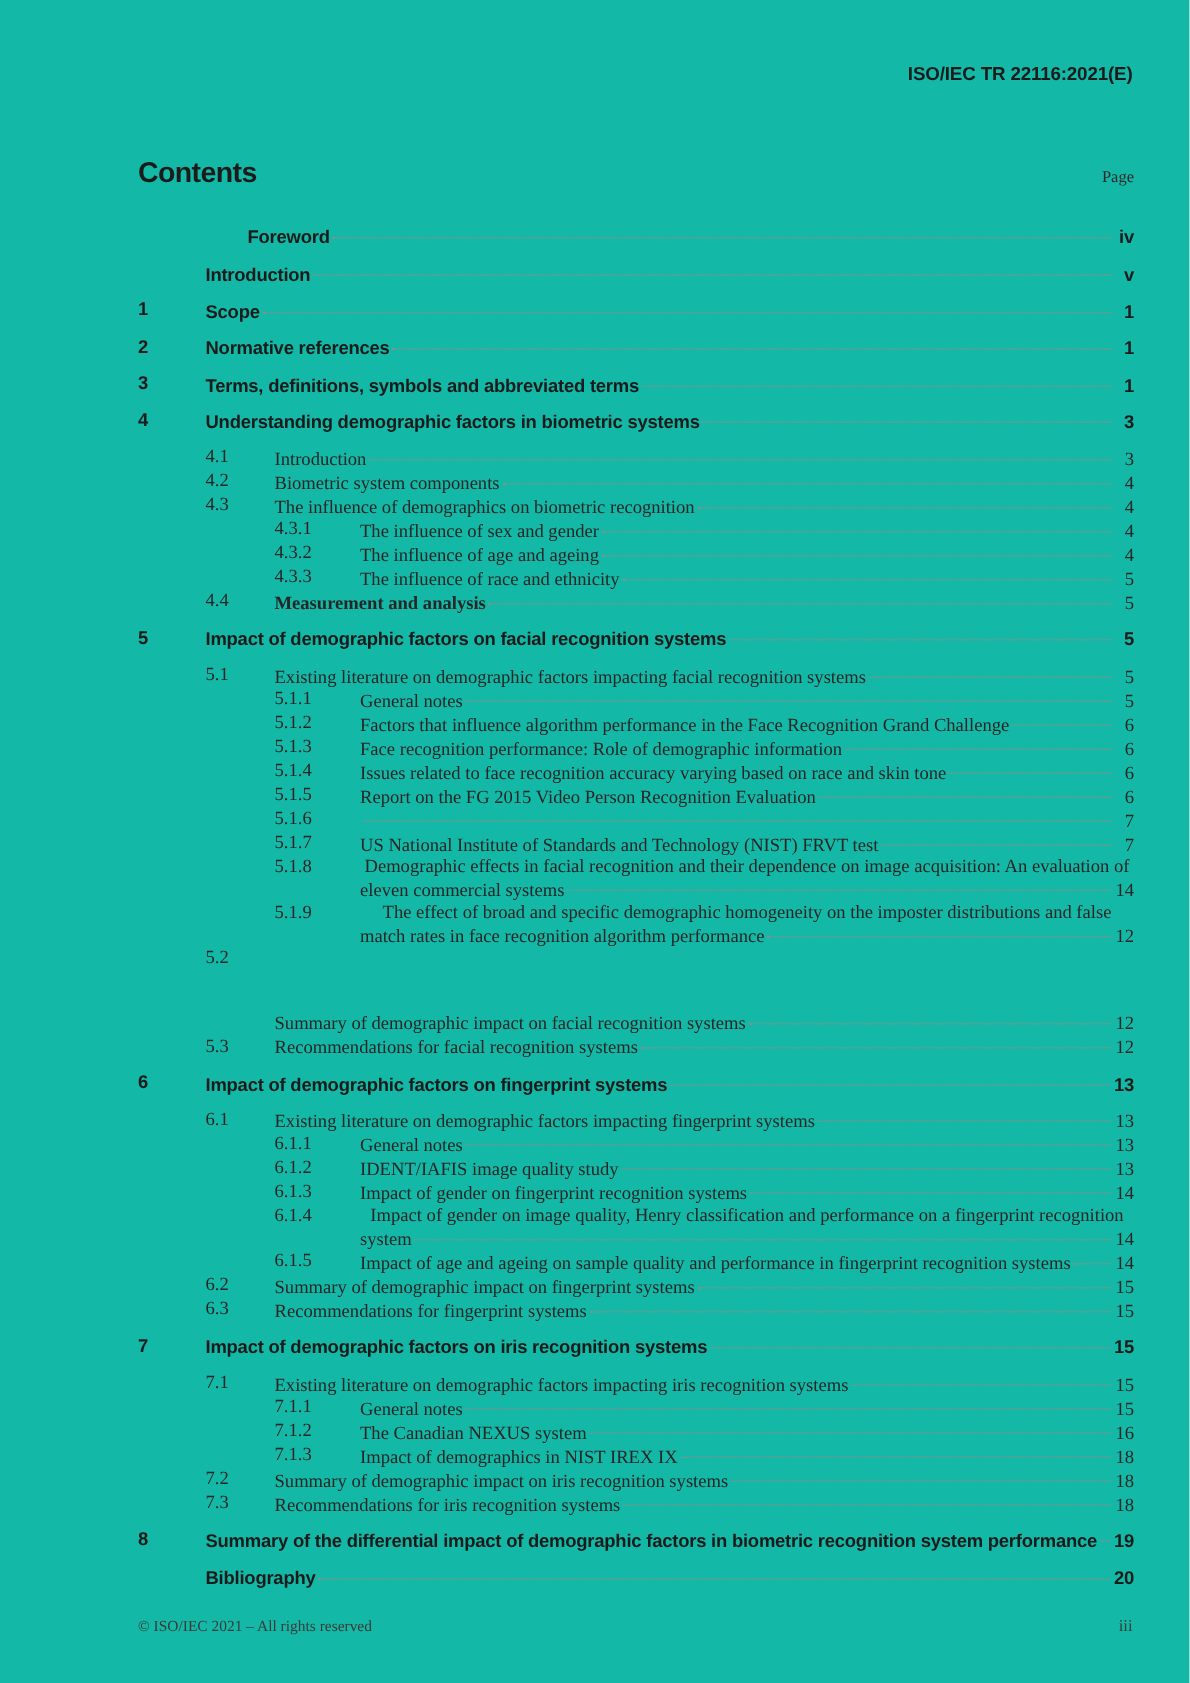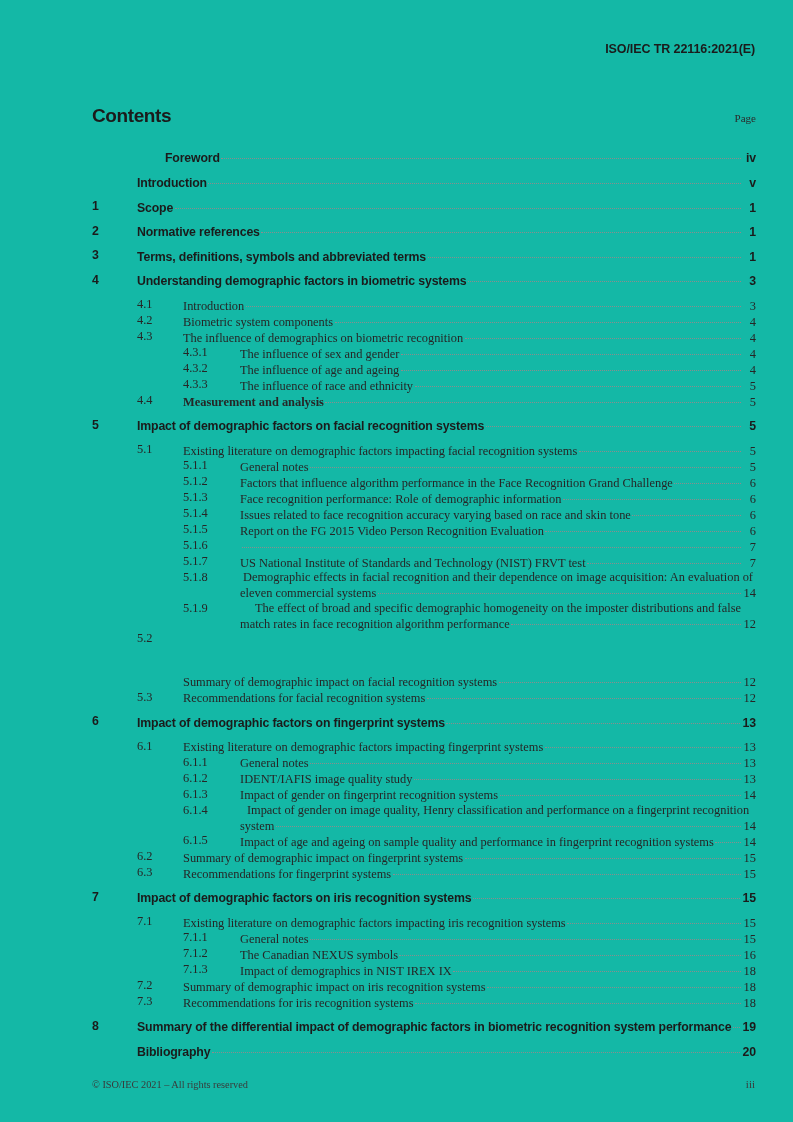--- a/index.html
+++ b/index.html
@@ -476,21 +476,21 @@
           <span class="num">7.1.1</span>
           <span class="body-wrap">
             <span class="label" style="white-space: nowrap;">General notes</span>
             <span class="leader"></span>
             <span class="pagenum">15</span>
           </span>
         </div>
         <div class="toc-row lvl3">
           <span class="num">7.1.2</span>
           <span class="body-wrap">
-            <span class="label" style="white-space: nowrap;">The Canadian NEXUS symbols</span>
+            <span class="label" style="white-space: nowrap;">The Canadian NEXUS system</span>
             <span class="leader"></span>
             <span class="pagenum">16</span>
           </span>
         </div>
         <div class="toc-row lvl3">
           <span class="num">7.1.3</span>
           <span class="body-wrap">
             <span class="label" style="white-space: nowrap;">Impact of demographics in NIST IREX IX</span>
             <span class="leader"></span>
             <span class="pagenum">18</span>

